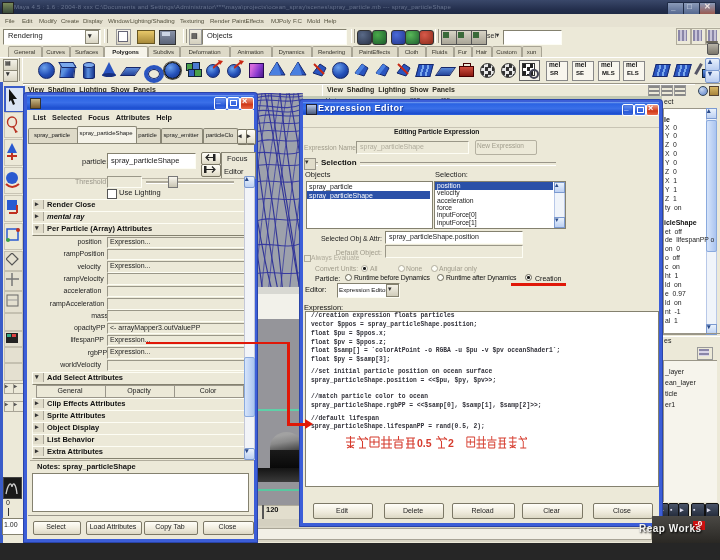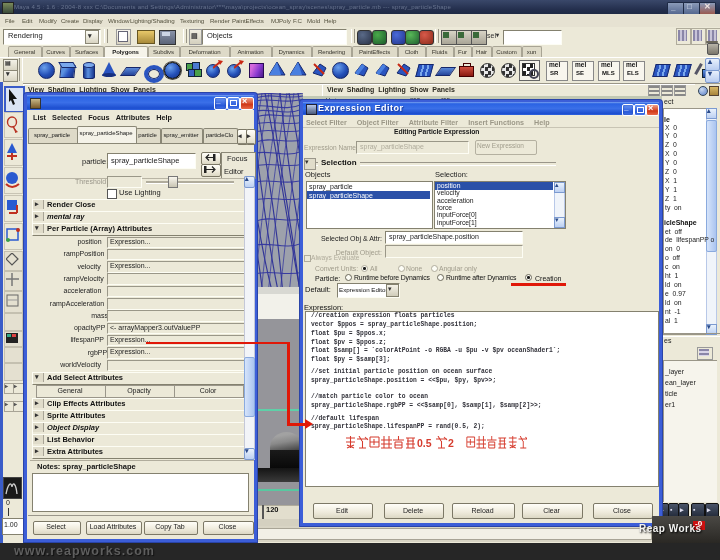--- a/index.html
+++ b/index.html
@@ -485,21 +485,21 @@
 <div class="a" style="left:33px;top:399px;width:10px;height:9px;z-index:12;background:#e0dcca;border-right:1px solid #a8a496;"></div>
 <div class="a" style="left:35px;top:398px;font-size:7px;color:#333;font-weight:bold;white-space:nowrap;line-height:9px;z-index:12;">▸</div>
 <div class="a" style="left:47px;top:399px;font-size:7.5px;color:#111;font-weight:bold;white-space:nowrap;line-height:9.5px;z-index:12;">Clip Effects Attributes</div>
 <div class="a" style="left:32px;top:410px;width:211px;height:11px;z-index:12;background:#ECE9D8;border:1px solid;border-color:#fdfdf4 #84816f #84816f #fdfdf4;"></div>
 <div class="a" style="left:33px;top:411px;width:10px;height:9px;z-index:12;background:#e0dcca;border-right:1px solid #a8a496;"></div>
 <div class="a" style="left:35px;top:410px;font-size:7px;color:#333;font-weight:bold;white-space:nowrap;line-height:9px;z-index:12;">▸</div>
 <div class="a" style="left:47px;top:411px;font-size:7.5px;color:#111;font-weight:bold;white-space:nowrap;line-height:9.5px;z-index:12;">Sprite Attributes</div>
 <div class="a" style="left:32px;top:422px;width:211px;height:11px;z-index:12;background:#ECE9D8;border:1px solid;border-color:#fdfdf4 #84816f #84816f #fdfdf4;"></div>
 <div class="a" style="left:33px;top:423px;width:10px;height:9px;z-index:12;background:#e0dcca;border-right:1px solid #a8a496;"></div>
 <div class="a" style="left:35px;top:422px;font-size:7px;color:#333;font-weight:bold;white-space:nowrap;line-height:9px;z-index:12;">▸</div>
-<div class="a" style="left:47px;top:423px;font-size:7.5px;color:#111;font-weight:bold;white-space:nowrap;line-height:9.5px;z-index:12;font-style:italic;">Object Display</div>
+<div class="a" style="left:47px;top:423px;font-size:7.5px;color:#111;font-weight:bold;white-space:nowrap;line-height:9.5px;z-index:12;">Object Display</div>
 <div class="a" style="left:32px;top:434px;width:211px;height:11px;z-index:12;background:#ECE9D8;border:1px solid;border-color:#fdfdf4 #84816f #84816f #fdfdf4;"></div>
 <div class="a" style="left:33px;top:435px;width:10px;height:9px;z-index:12;background:#e0dcca;border-right:1px solid #a8a496;"></div>
 <div class="a" style="left:35px;top:434px;font-size:7px;color:#333;font-weight:bold;white-space:nowrap;line-height:9px;z-index:12;">▸</div>
 <div class="a" style="left:47px;top:435px;font-size:7.5px;color:#111;font-weight:bold;white-space:nowrap;line-height:9.5px;z-index:12;">List Behavior</div>
 <div class="a" style="left:32px;top:446px;width:211px;height:11px;z-index:12;background:#ECE9D8;border:1px solid;border-color:#fdfdf4 #84816f #84816f #fdfdf4;"></div>
 <div class="a" style="left:33px;top:447px;width:10px;height:9px;z-index:12;background:#e0dcca;border-right:1px solid #a8a496;"></div>
 <div class="a" style="left:35px;top:446px;font-size:7px;color:#333;font-weight:bold;white-space:nowrap;line-height:9px;z-index:12;">▸</div>
 <div class="a" style="left:47px;top:447px;font-size:7.5px;color:#111;font-weight:bold;white-space:nowrap;line-height:9.5px;z-index:12;">Extra Attributes</div>
 <div class="a" style="left:244px;top:176px;width:9px;height:282px;z-index:12;background:#f2f4f8;border:1px solid #c4c8d8;"></div>
 <div class="a" style="left:244px;top:176px;width:9px;height:10px;z-index:12;background:linear-gradient(#eaf2fc,#bcd0f2);border:1px solid #7c9ad0;border-radius:2px;"></div>
@@ -523,21 +523,20 @@
 <div class="a tb" style="left:303px;top:102px;width:356px;height:13px;z-index:21;"></div>
 <div class="a" style="left:306px;top:104px;width:9px;height:9px;background:linear-gradient(#b8c8e8,#4a5a7a);border:1px solid #223;z-index:22;"></div>
 <div class="a" style="left:318px;top:103px;font-size:9px;color:#fff;font-weight:bold;white-space:nowrap;line-height:11px;z-index:22;letter-spacing:0.5px;text-shadow:1px 1px 1px #1a3a9a;">Expression Editor</div>
 <div class="a" style="left:622px;top:104px;width:10px;height:10px;z-index:22;background:linear-gradient(#6a96f4,#2858d8 70%,#4a78e8);border:1px solid #fff;border-radius:2px;box-shadow:inset 0 0 2px #1a3aa8;"></div>
 <div class="a" style="left:624px;top:103px;font-size:8px;color:#fff;font-weight:bold;white-space:nowrap;line-height:10px;z-index:23;">_</div>
 <div class="a" style="left:634px;top:104px;width:10px;height:10px;z-index:22;background:linear-gradient(#6a96f4,#2858d8 70%,#4a78e8);border:1px solid #fff;border-radius:2px;"></div>
 <div class="a" style="left:637px;top:107px;width:5px;height:4px;border:1px solid #fff;z-index:23;"></div>
 <div class="a" style="left:646px;top:104px;width:11px;height:10px;z-index:22;background:linear-gradient(#f0a088,#d03818 60%,#e86848);border:1px solid #fff;border-radius:2px;"></div>
 <div class="a" style="left:648px;top:103px;font-size:9px;color:#fff;font-weight:bold;white-space:nowrap;line-height:11px;z-index:23;line-height:11px;">×</div>
 <div class="a" style="left:303px;top:115px;width:356px;height:408px;background:#ECE9D8;z-index:21;"></div>
-<div class="a" style="left:306px;top:117.5px;font-size:7.2px;color:#9c9888;font-weight:bold;white-space:nowrap;line-height:9.2px;z-index:22;">Select Filter&nbsp;&nbsp;&nbsp;&nbsp;&nbsp;Object Filter&nbsp;&nbsp;&nbsp;&nbsp;&nbsp;Attribute Filter&nbsp;&nbsp;&nbsp;&nbsp;&nbsp;Insert Functions&nbsp;&nbsp;&nbsp;&nbsp;&nbsp;Help</div>
 <div class="a" style="left:303px;top:127px;width:356px;height:1px;z-index:22;background:#c8c4b4;"></div>
 <div class="a" style="left:394px;top:127.5px;font-size:6.8px;color:#1a1a1a;font-weight:bold;white-space:nowrap;line-height:8.8px;z-index:22;letter-spacing:-0.1px;">Editing Particle Expression</div>
 <div class="a" style="left:304px;top:144px;font-size:6.6px;color:#a09c8c;font-weight:normal;white-space:nowrap;line-height:8.6px;z-index:22;">Expression Name</div>
 <div class="a gfl" style="left:356px;top:141px;width:111px;height:11px;z-index:22;"></div>
 <div class="a" style="left:360px;top:142px;font-size:7px;color:#b0ac9c;font-weight:normal;white-space:nowrap;line-height:9px;z-index:22;">spray_particleShape</div>
 <div class="a" style="left:475px;top:140px;width:60px;height:13px;z-index:22;border:1px solid #b4b0a0;border-radius:2px;background:#ECE9D8;"></div>
 <div class="a" style="left:477px;top:142px;font-size:6.5px;color:#a09c8c;font-weight:normal;white-space:nowrap;line-height:8.5px;z-index:22;">New Expression</div>
 <div class="a" style="left:304px;top:162px;width:252px;height:2px;z-index:22;border-top:1px solid #9a968a;border-bottom:1px solid #fff;"></div>
 <div class="a" style="left:304px;top:158px;width:10px;height:10px;z-index:22;background:#e0dcca;border:1px solid #9a968a;"></div>
 <div class="a" style="left:305px;top:157px;font-size:7px;color:#333;font-weight:normal;white-space:nowrap;line-height:9px;z-index:22;">▾</div>
@@ -577,21 +576,21 @@
 <div class="a" style="left:431px;top:265px;width:5px;height:5px;border-radius:50%;background:#fdfdf6;border:1px solid #b0ac9c;z-index:22;"></div>
 <div class="a" style="left:439px;top:265px;font-size:6.8px;color:#a09c8c;font-weight:normal;white-space:nowrap;line-height:8.8px;z-index:22;">Angular only</div>
 <div class="a" style="left:315px;top:273.5px;font-size:7px;color:#111;font-weight:normal;white-space:nowrap;line-height:9px;z-index:22;">Particle:</div>
 <div class="a" style="left:345px;top:274px;width:5px;height:5px;border-radius:50%;background:#fdfdf6;border:1px solid #6a675a;z-index:22;"></div>
 <div class="a" style="left:354px;top:273.5px;font-size:6.9px;color:#111;font-weight:normal;white-space:nowrap;line-height:8.9px;z-index:22;letter-spacing:-0.15px;">Runtime before Dynamics</div>
 <div class="a" style="left:437px;top:274px;width:5px;height:5px;border-radius:50%;background:#fdfdf6;border:1px solid #6a675a;z-index:22;"></div>
 <div class="a" style="left:446px;top:273.5px;font-size:6.9px;color:#111;font-weight:normal;white-space:nowrap;line-height:8.9px;z-index:22;letter-spacing:-0.15px;">Runtime after Dynamics</div>
 <div class="a" style="left:525px;top:274px;width:5px;height:5px;border-radius:50%;background:#fdfdf6;border:1px solid #6a675a;z-index:22;"></div>
 <div class="a" style="left:527px;top:276px;width:2.6px;height:2.6px;border-radius:50%;background:#1a1a1a;z-index:22;"></div>
 <div class="a" style="left:535px;top:273.5px;font-size:7px;color:#111;font-weight:normal;white-space:nowrap;line-height:9px;z-index:22;">Creation</div>
-<div class="a" style="left:305px;top:285px;font-size:7.5px;color:#111;font-weight:normal;white-space:nowrap;line-height:9.5px;z-index:22;">Default:</div>
+<div class="a" style="left:305px;top:285px;font-size:7.5px;color:#111;font-weight:normal;white-space:nowrap;line-height:9.5px;z-index:22;">Editor:</div>
 <div class="a fld" style="left:337px;top:283px;width:61px;height:13px;z-index:22;"></div>
 <div class="a" style="left:339px;top:285.5px;font-size:6.2px;color:#111;font-weight:normal;white-space:nowrap;line-height:8.2px;z-index:22;">Expression Editor</div>
 <div class="a" style="left:386px;top:284px;width:11px;height:11px;z-index:22;background:linear-gradient(#f4f2e8,#d0ccba);border:1px solid #84816f;"></div>
 <div class="a" style="left:388px;top:284px;font-size:7px;color:#333;font-weight:normal;white-space:nowrap;line-height:9px;z-index:22;">▾</div>
 <div class="a" style="left:304px;top:303px;font-size:7.5px;color:#111;font-weight:normal;white-space:nowrap;line-height:9.5px;z-index:22;">Expression:</div>
 <div class="a" style="left:305px;top:311px;width:352px;height:174px;z-index:22;background:#fff;border:1px solid #84816f;"></div>
 <div class="a" style="left:311px;top:312.2px;font-size:6.3px;color:#32323a;font-weight:bold;white-space:nowrap;line-height:8.3px;z-index:22;font-family:'Liberation Mono',monospace;letter-spacing:0;">//creation expression floats particles</div>
 <div class="a" style="left:311px;top:321.2px;font-size:6.3px;color:#32323a;font-weight:bold;white-space:nowrap;line-height:8.3px;z-index:22;font-family:'Liberation Mono',monospace;letter-spacing:0;">vector $ppos = spray_particleShape.position;</div>
 <div class="a" style="left:311px;top:330.2px;font-size:6.3px;color:#32323a;font-weight:bold;white-space:nowrap;line-height:8.3px;z-index:22;font-family:'Liberation Mono',monospace;letter-spacing:0;">float $pu = $ppos.x;</div>
 <div class="a" style="left:311px;top:339.2px;font-size:6.3px;color:#32323a;font-weight:bold;white-space:nowrap;line-height:8.3px;z-index:22;font-family:'Liberation Mono',monospace;letter-spacing:0;">float $pv = $ppos.z;</div>
@@ -657,17 +656,16 @@
         <path d="M1,2 L10,2 M2,5 L9,5 M1,8 H10 M3,2 V12 M8,2 V12 M1,12 H10"></path>
       </g>
       <g transform="translate(163.0,0) scale(0.8636363636363636,1)" stroke="#d63c2e" stroke-width="1.05" fill="none">
         <path d="M1,2 H10 M5.5,0 V12 M1,6 H10 M2,9 L9,12 M9,9 L2,12"></path>
       </g>
       <g transform="translate(173.5,0) scale(0.8636363636363636,1)" stroke="#d63c2e" stroke-width="1.05" fill="none">
         <path d="M0,3 H11 M2,0 L5,5 M5.5,5 V12 M2,12 H9 M8,1 L11,4"></path>
       </g>
     </svg>
 <div class="a" style="left:0px;top:543px;width:720px;height:17px;background:#262626;"></div>
-<div class="a" style="left:14px;top:544px;font-size:12.5px;color:#5e5e5e;font-weight:bold;white-space:nowrap;line-height:14.5px;letter-spacing:1px;z-index:5;text-shadow:1px 1px 1px #111;">www.reapworks.com</div>
 <div class="a" style="left:652px;top:516px;width:68px;height:27px;background:linear-gradient(#4a4844,#2a2824);z-index:39;"></div>
 <div class="a" style="left:693px;top:520.5px;width:12px;height:9px;background:#cc1010;z-index:40;"></div>
 <div class="a" style="left:695px;top:519px;font-size:8px;color:#fff;font-weight:bold;white-space:nowrap;line-height:10px;z-index:41;">-0</div>
 <div class="a" style="left:639px;top:521px;font-size:10px;color:#f2f2f0;font-weight:bold;white-space:nowrap;line-height:15px;z-index:42;text-shadow:1px 1px 2px #000;letter-spacing:0.5px;">Reap Works</div>
 </div>
 </body></html>

